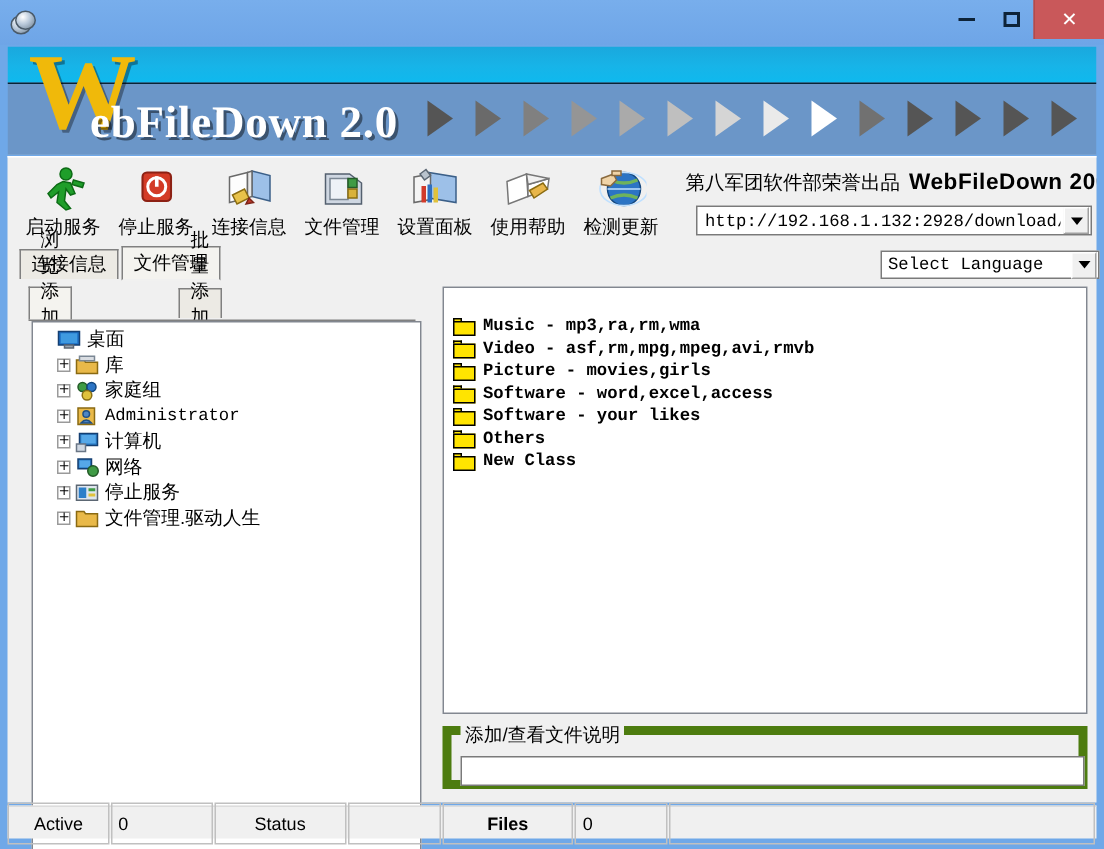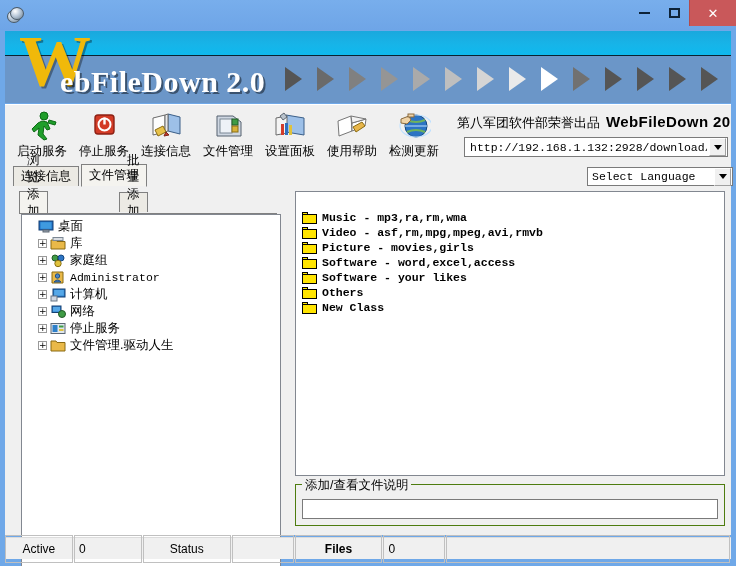--- a/index.html
+++ b/index.html
@@ -212,21 +212,21 @@
   .lfolder .tab_ { position:absolute; left:0; top:0; width:6px; height:3px; background:#ffe400; border:1px solid #000; border-bottom:none; box-sizing:border-box;}
   .lfolder .body_ { position:absolute; left:0; top:2px; width:15px; height:10px; background:#ffe400; border:1px solid #000; box-sizing:border-box;}
   .ltext {
     font-family: "Liberation Mono","DejaVu Sans Mono",monospace;
     font-size: 11.5px; color: #000; white-space: nowrap;
   }
 
   
   .groupbox {
     position: absolute; left: 290px; top: 296px; width: 430px; height: 42px;
-    border: 1px solid #4d7c0f; box-sizing: border-box;
+    border: 6px solid #4d7c0f; box-sizing: border-box;
   }
   .gb-title {
     position: absolute; left: 6px; top: -8px; background: #f0f0f0;
     padding: 0 3px; font-size: 12.5px; color: #000; white-space: nowrap;
   }
   .gb-input {
     position: absolute; left: 6px; top: 14px; width: 416px; height: 20px;
     background: #fff; border: 1px solid #7a7a7a; box-sizing: border-box;
   }
   .gb-input input {

